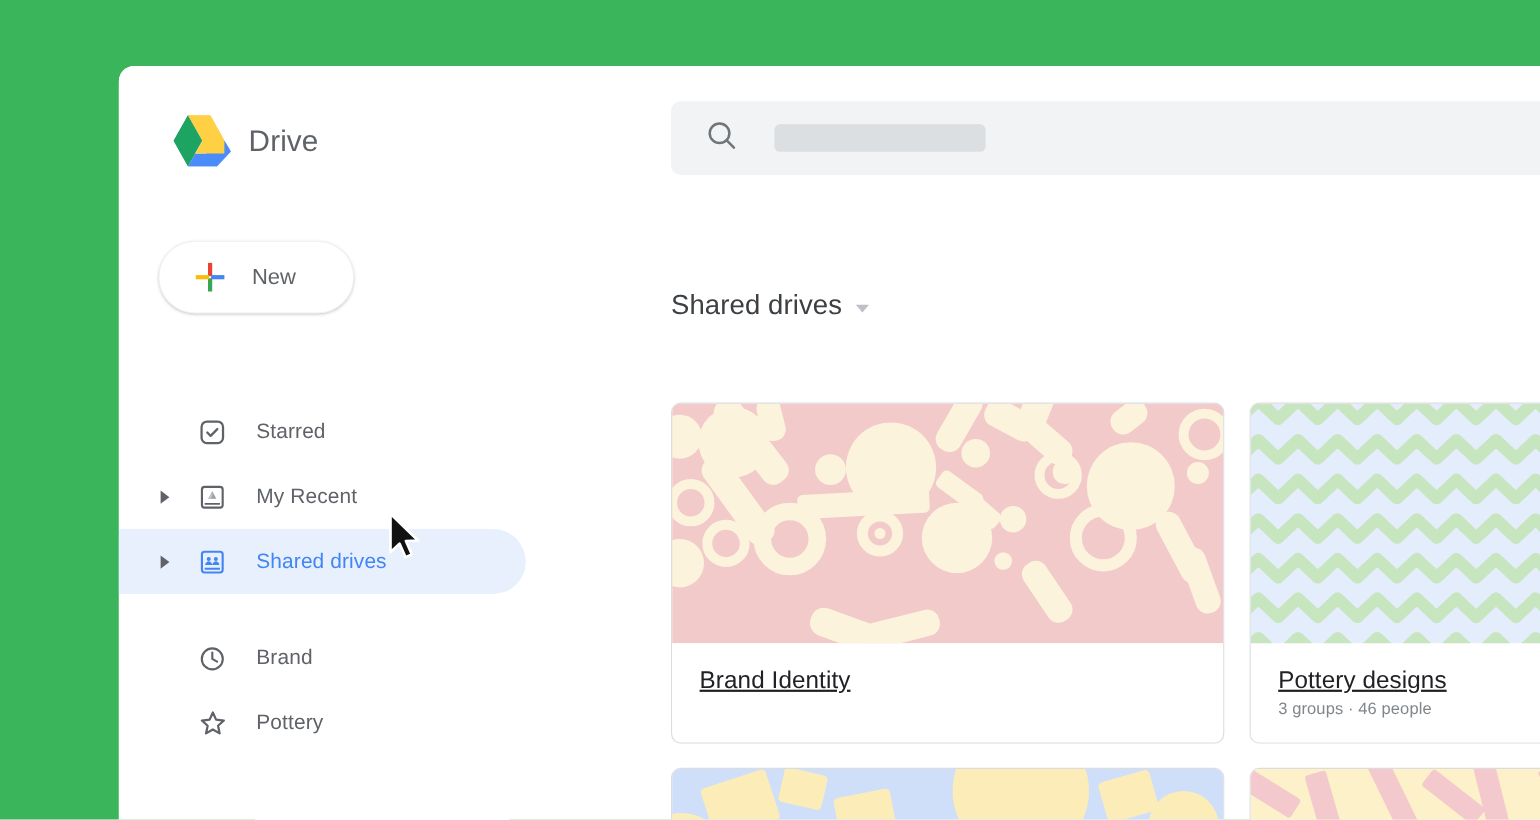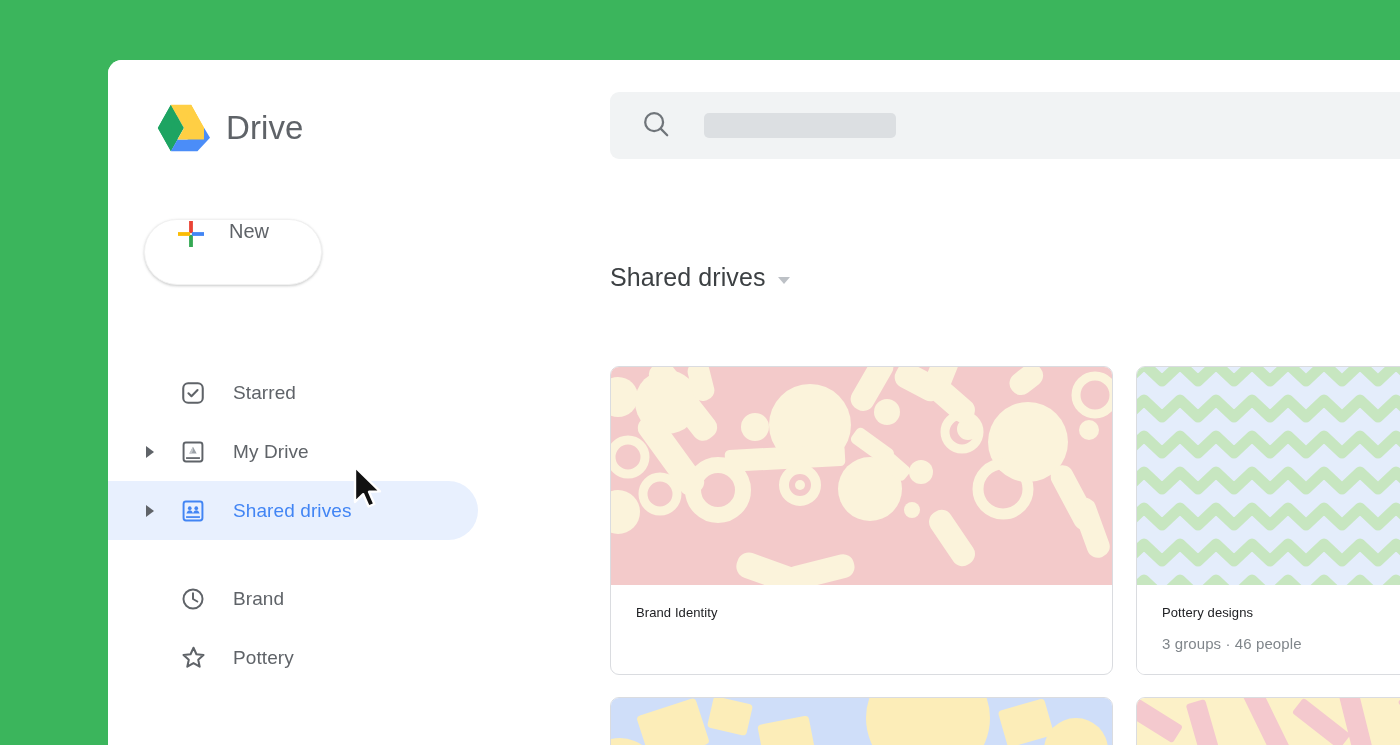--- a/index.html
+++ b/index.html
@@ -41,38 +41,38 @@
   .brand {
     position: absolute;
     left: 44px;
     top: 42px;
     display: flex;
     align-items: center;
     gap: 16px;
   }
   .brand-logo { width: 58px; height: 52px; display: block; }
   .brand-name {
-    font-size: 33px;
+    font-size: 27px;
     color: #5F6368;
     letter-spacing: .1px;
     font-weight: 400;
   }
 
   .new-button {
     position: absolute;
     left: 36px;
     top: 159px;
     width: 178px;
     height: 66px;
     border-radius: 33px;
     background: #fff;
     border: 1px solid #f1f1f1;
     box-shadow: 0 1px 3px rgba(60,64,67,.20), 0 1px 2px rgba(60,64,67,.08);
     display: flex;
-    align-items: flex-start;
+    align-items: center;
     gap: 24px;
     padding-left: 32px;
     cursor: pointer;
   }
   .plus-icon { width: 28px; height: 28px; flex: none; display: block; }
   .new-label {
     font-size: 20px;
     color: #5F6368;
     font-weight: 400;
   }
@@ -198,24 +198,25 @@
     height: 218px;
     position: relative;
     overflow: hidden;
   }
   .card-cover svg { display: block; width: 100%; height: 100%; }
   .card-body {
     padding: 20px 25px 22px 25px;
     background: #fff;
   }
   .card-title {
-    font-size: 13px;
+    font-size: 22px;
     color: #202124;
     letter-spacing: .1px;
-    margin-bottom: 15px;
+    margin-bottom: 5px;
+    text-decoration: underline;
   }
   .card-meta {
     font-size: 15px;
     color: #80868B;
     letter-spacing: .1px;
   }
 
   
   #cursor {
     position: absolute;
@@ -281,21 +282,21 @@
       <div class="nav-item">
         <span class="nav-caret"></span>
         <span class="nav-icon">
           <svg width="26" height="26" viewBox="0 0 24 24" fill="none" stroke="#5F6368" stroke-width="1.8">
             <rect x="3.3" y="3.3" width="17.4" height="17.4" rx="2.2"></rect>
             <path d="M5.6 17.6 H18.4" stroke-width="1.6"></path>
             <path d="M12 7.1 L15.4 13.3 H8.6 Z" fill="#9AA0A6" stroke="none"></path>
             <path d="M12 7.1 L8.6 13.3 H10.6 L12 10.8 Z" fill="#c3c7cb" stroke="none"></path>
           </svg>
         </span>
-        <span class="nav-label">My Drive</span>
+        <span class="nav-label">My Recent</span>
       </div>
 
       <div class="nav-item active">
         <span class="nav-caret"></span>
         <span class="nav-icon">
           <svg width="26" height="26" viewBox="0 0 24 24" fill="none" stroke="#4285F4" stroke-width="1.8">
             <rect x="3.3" y="3.3" width="17.4" height="17.4" rx="2.2"></rect>
             <path d="M5.6 17.6 H18.4" stroke-width="1.6"></path>
             <circle cx="9" cy="9.4" r="1.7" fill="#4285F4" stroke="none"></circle>
             <circle cx="15" cy="9.4" r="1.7" fill="#4285F4" stroke="none"></circle>

